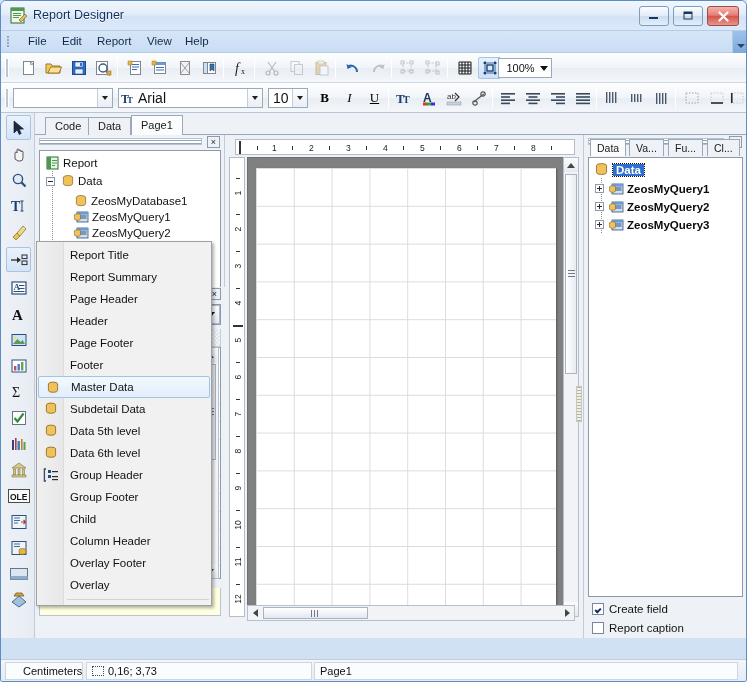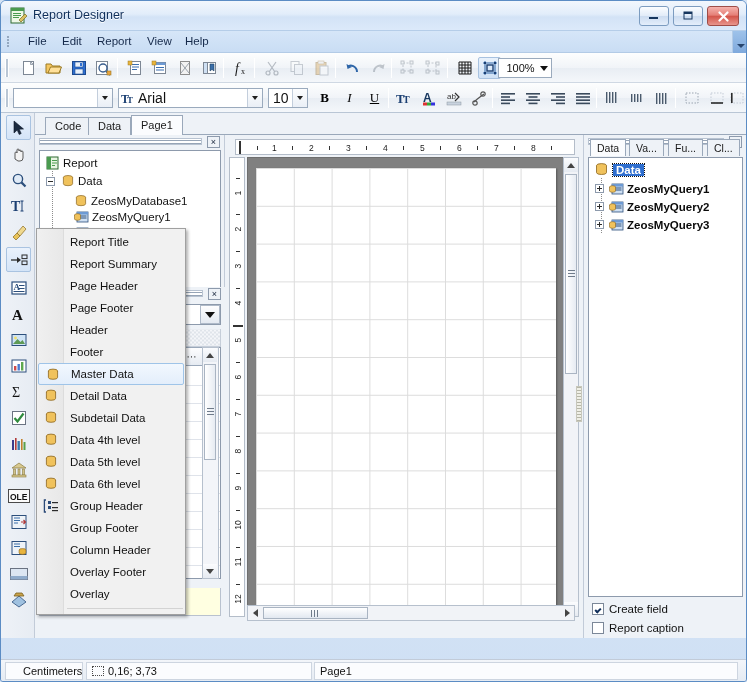--- a/index.html
+++ b/index.html
@@ -337,21 +337,21 @@
     margin-right:5px; position:relative; flex:none;
   }
   .chkbox.on:after {
     content:""; position:absolute; left:2px; top:4px; width:4px; height:2px;
     border-left:2px solid #12305c; border-bottom:2px solid #12305c;
     transform: rotate(-45deg);
   }
 
   
   #ctxmenu {
-    position:absolute; left:35px; top:227px; width:150px;
+    position:absolute; left:35px; top:240px; width:176px;
     background:#f1f1f1; border:1px solid #a0a0a0;
     box-shadow: 2px 2px 3px rgba(0,0,0,.3);
     z-index:50; padding:2px 0 2px 0;
   }
   #ctxmenu .gutter {
     position:absolute; left:0; top:0; bottom:0; width:27px;
     background: linear-gradient(90deg,#f0f0f0, #e8e8e8);
     border-right:1px solid #dcdcdc;
   }
   .mrow {
@@ -1219,68 +1219,50 @@
     <div class="mrow">
       <span>Report Title</span>
       </div>
     <div class="mrow">
       <span>Report Summary</span>
       </div>
     <div class="mrow">
       <span>Page Header</span>
       </div>
     <div class="mrow">
+      <span>Header</span>
+      </div>
+    <div class="mrow">
       <span>Page Footer</span>
-      </div>
-    <div class="mrow">
-      <span>Header</span>
       </div>
     <div class="mrow">
       <span>Footer</span>
       </div>
 
     <div class="mrow hl">
       <span class="micon">
         <svg width="16" height="16">
             <ellipse cx="8" cy="4" rx="4.6" ry="1.9" fill="#f0c25c" stroke="#8a6420" stroke-width=".8"></ellipse>
             <path d="M3.4 4 v6.4 a4.6 1.9 0 009.2 0 V4" fill="#f0c25c" stroke="#8a6420" stroke-width=".8"></path>
           </svg>
       </span>
       <span>Master Data</span>
       </div>
 
+
     <div class="mrow">
       <span class="micon">
         <svg width="16" height="16">
             <ellipse cx="8" cy="4" rx="4.6" ry="1.9" fill="#f0c25c" stroke="#8a6420" stroke-width=".8"></ellipse>
             <path d="M3.4 4 v6.4 a4.6 1.9 0 009.2 0 V4" fill="#f0c25c" stroke="#8a6420" stroke-width=".8"></path>
           </svg>
       </span>
-      <span>Detail Data</span>
-      </div>
-
-    <div class="mrow">
-      <span class="micon">
-        <svg width="16" height="16">
-            <ellipse cx="8" cy="4" rx="4.6" ry="1.9" fill="#f0c25c" stroke="#8a6420" stroke-width=".8"></ellipse>
-            <path d="M3.4 4 v6.4 a4.6 1.9 0 009.2 0 V4" fill="#f0c25c" stroke="#8a6420" stroke-width=".8"></path>
-          </svg>
-      </span>
       <span>Subdetail Data</span>
       </div>
 
-    <div class="mrow">
-      <span class="micon">
-        <svg width="16" height="16">
-            <ellipse cx="8" cy="4" rx="4.6" ry="1.9" fill="#f0c25c" stroke="#8a6420" stroke-width=".8"></ellipse>
-            <path d="M3.4 4 v6.4 a4.6 1.9 0 009.2 0 V4" fill="#f0c25c" stroke="#8a6420" stroke-width=".8"></path>
-          </svg>
-      </span>
-      <span>Data 4th level</span>
-      </div>
 
     <div class="mrow">
       <span class="micon">
         <svg width="16" height="16">
             <ellipse cx="8" cy="4" rx="4.6" ry="1.9" fill="#f0c25c" stroke="#8a6420" stroke-width=".8"></ellipse>
             <path d="M3.4 4 v6.4 a4.6 1.9 0 009.2 0 V4" fill="#f0c25c" stroke="#8a6420" stroke-width=".8"></path>
           </svg>
       </span>
       <span>Data 5th level</span>
       </div>
@@ -1306,20 +1288,23 @@
             <rect x="9" y="12" width="6" height="1.2" fill="#2b2b2b"></rect>
           </svg>
       </span>
       <span>Group Header</span>
       </div>
 
     <div class="mrow">
       <span>Group Footer</span>
       </div>
     <div class="mrow">
+      <span>Child</span>
+      </div>
+    <div class="mrow">
       <span>Column Header</span>
       </div>
     <div class="mrow">
       <span>Overlay Footer</span>
       </div>
     <div class="mrow">
       <span>Overlay</span>
       </div>
 
     <div class="msep"></div>

